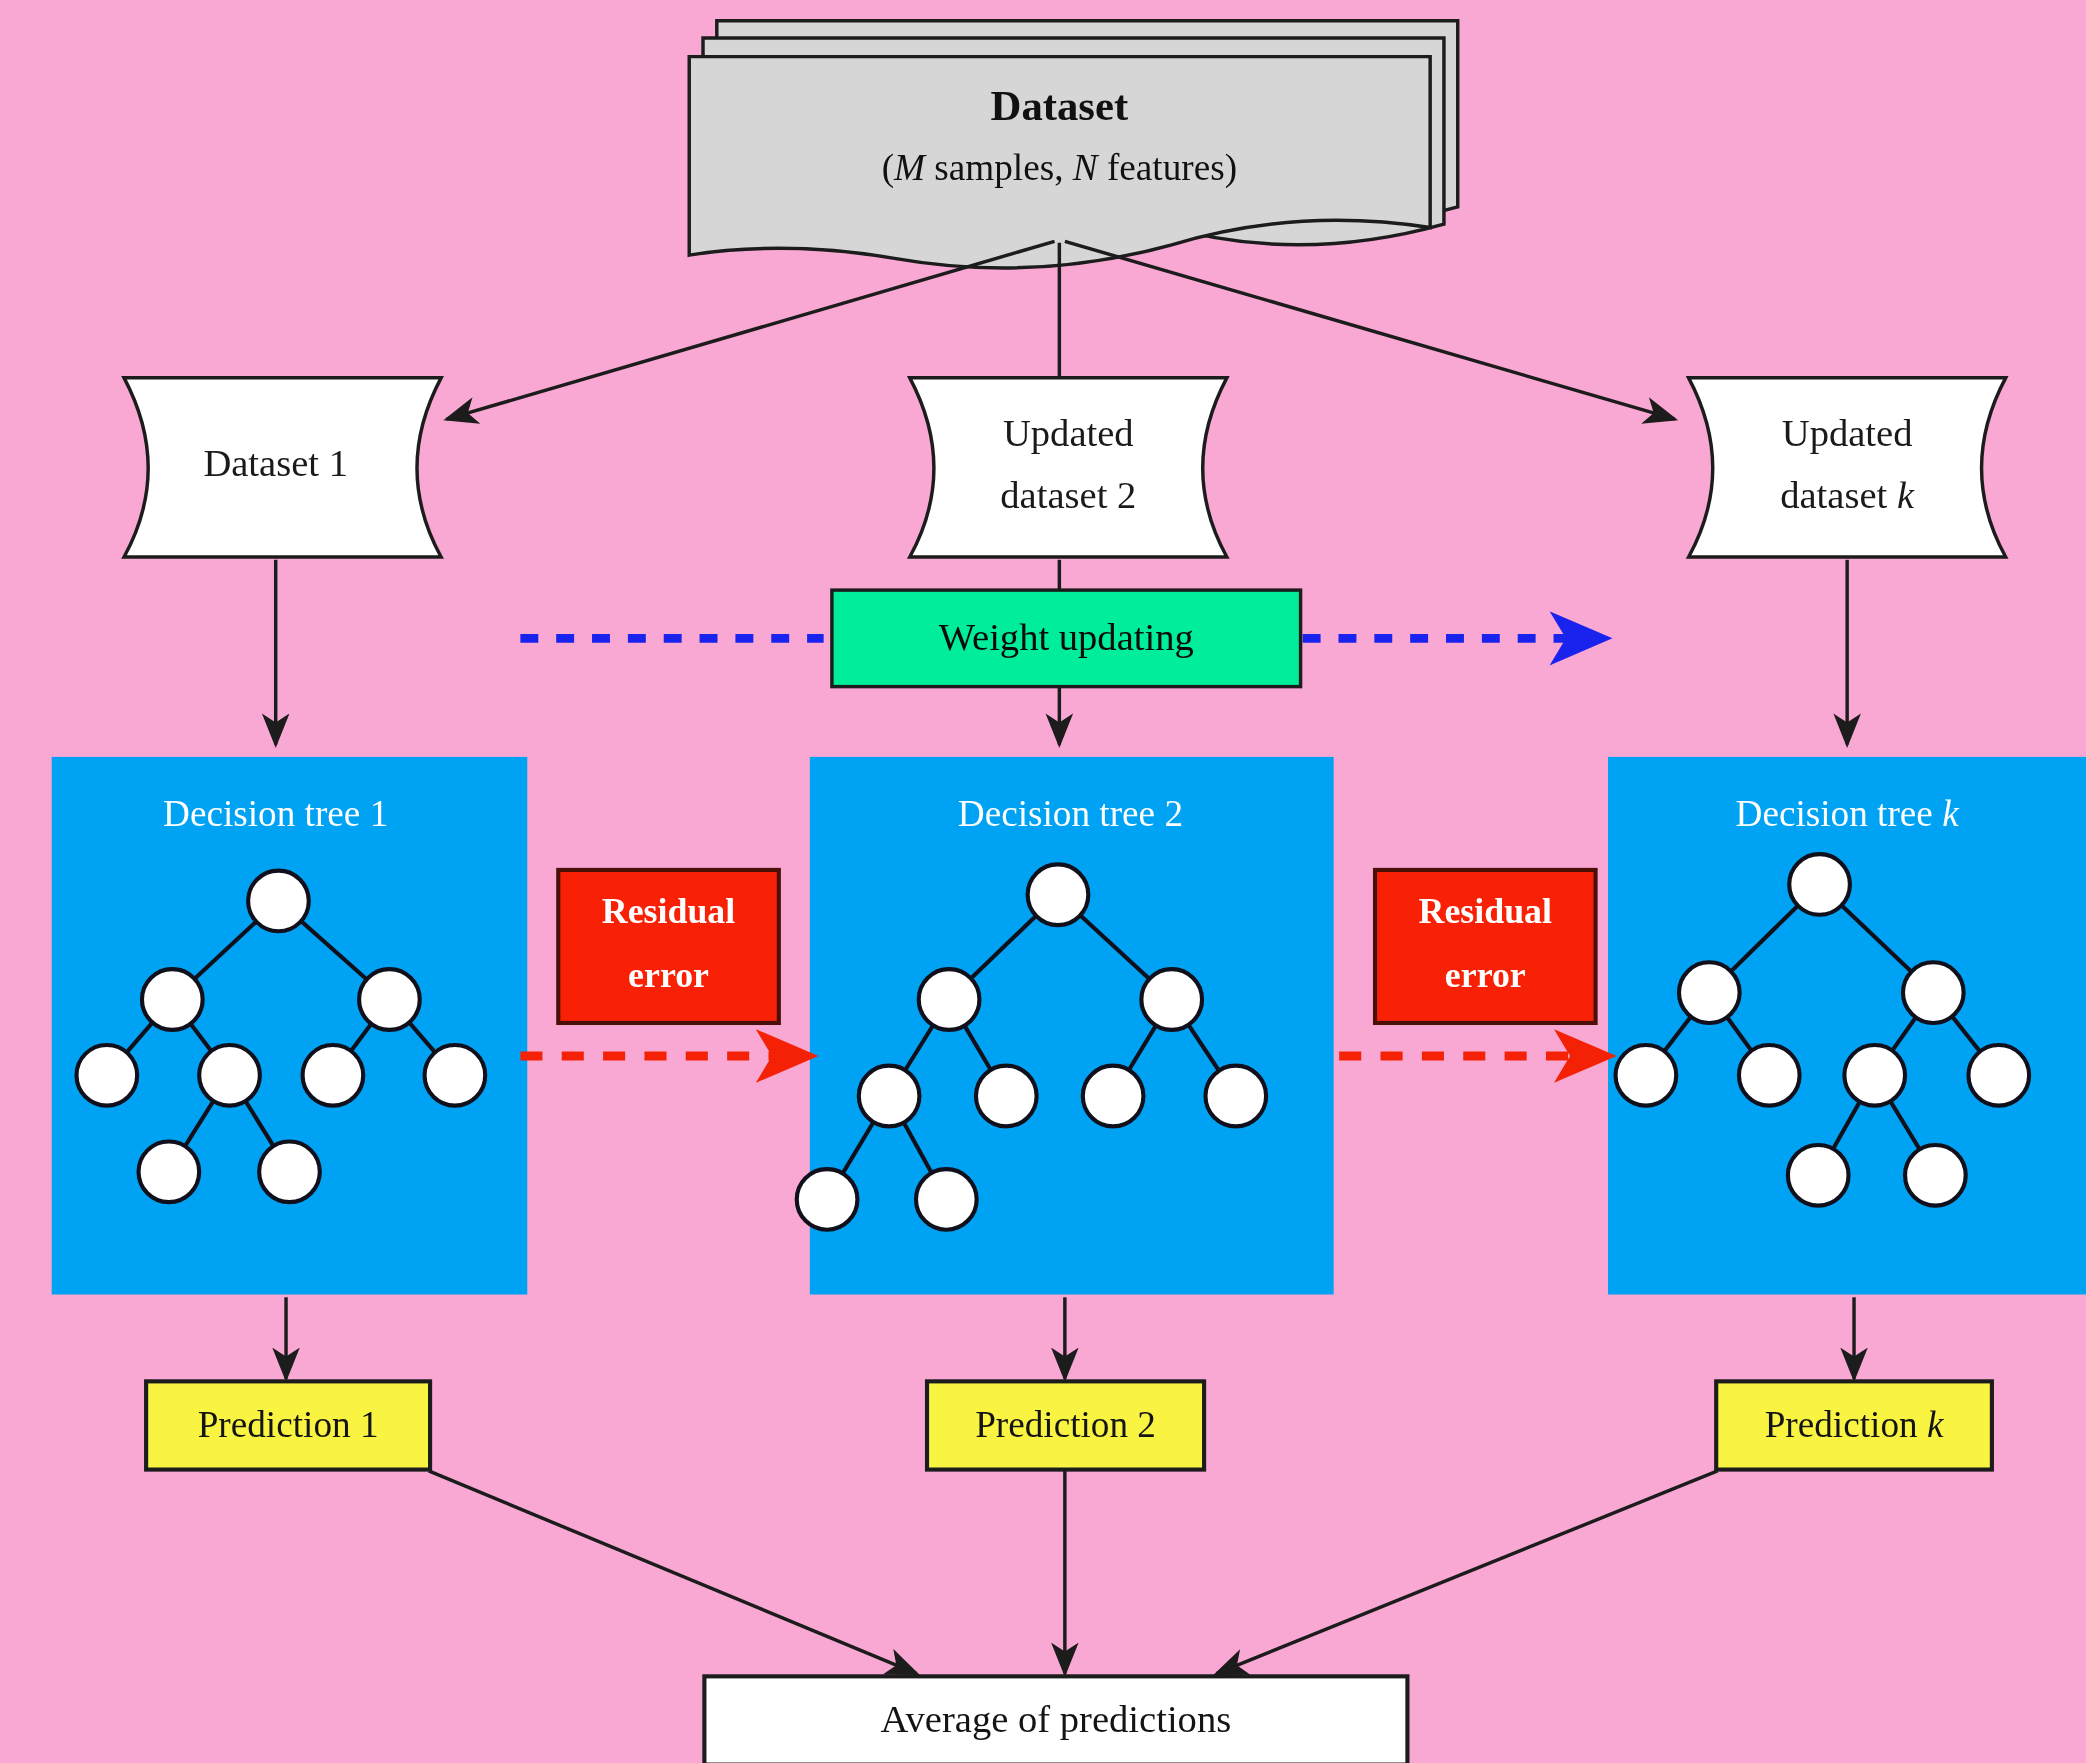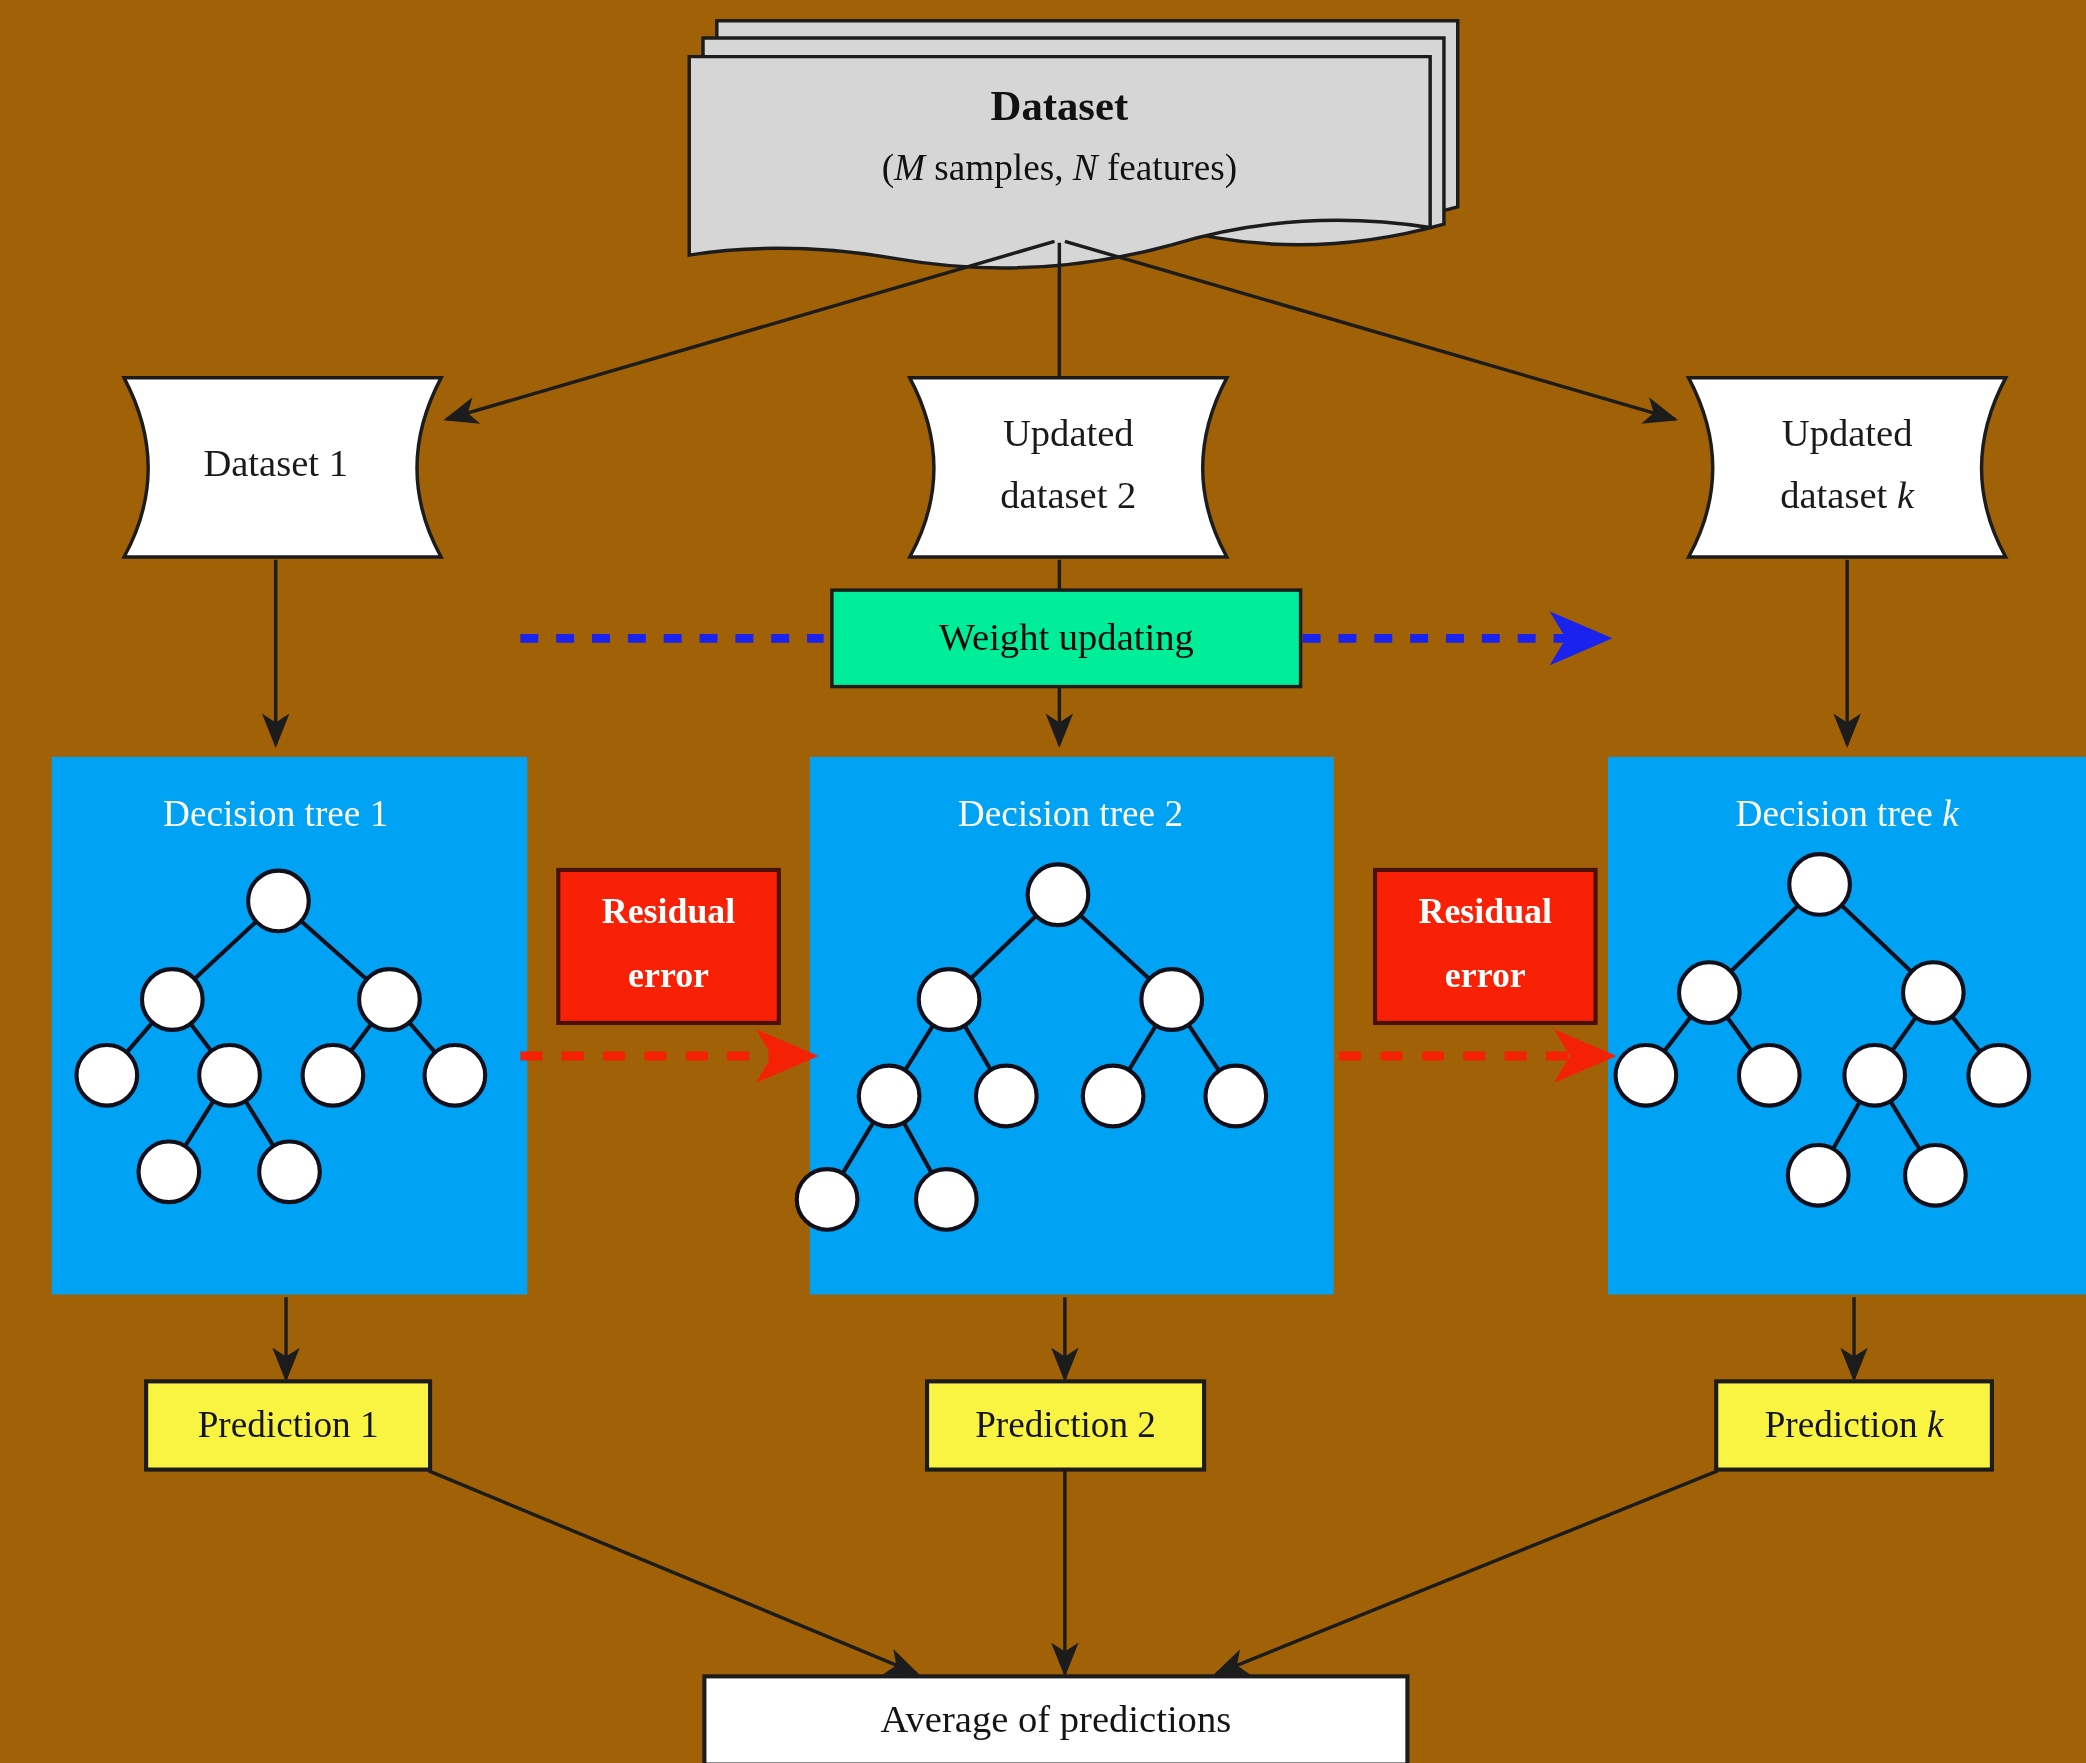--- a/index.html
+++ b/index.html
@@ -2,21 +2,21 @@
 <html style="font-size:11px"><head>
 <meta charset="utf-8">
 <title>Boosting ensemble diagram</title>
 <style>
   html,body{margin:0;padding:0;background:#ffffff;}
   body{
     width:2087px;height:1764px;
     font-family:"Liberation Serif","DejaVu Serif",serif;
     overflow:hidden;
   }
-  #diagram-root{position:relative;width:2087px;height:1764px;background:#a16207;}
+  #diagram-root{position:relative;width:2087px;height:1764px;background:#f9a8d4;}
   svg#scene{position:absolute;left:0;top:0;width:2087px;height:1764px;display:block;}
   text{font-family:"Liberation Serif","DejaVu Serif",serif;dominant-baseline:middle;}
   .lbl-dataset-title{font-size:62px;font-weight:bold;fill:#111;}
   .lbl-dataset-sub{font-size:54px;fill:#111;}
   .lbl-dsbox{font-size:56px;fill:#1a1a1a;}
   .lbl-weight{font-size:56px;fill:#0b0b0b;}
   .lbl-tree{font-size:54px;fill:#ffffff;}
   .lbl-resid{font-size:52px;font-weight:bold;fill:#ffffff;}
   .lbl-pred{font-size:54px;fill:#141414;}
   .lbl-avg{font-size:56px;fill:#141414;}

